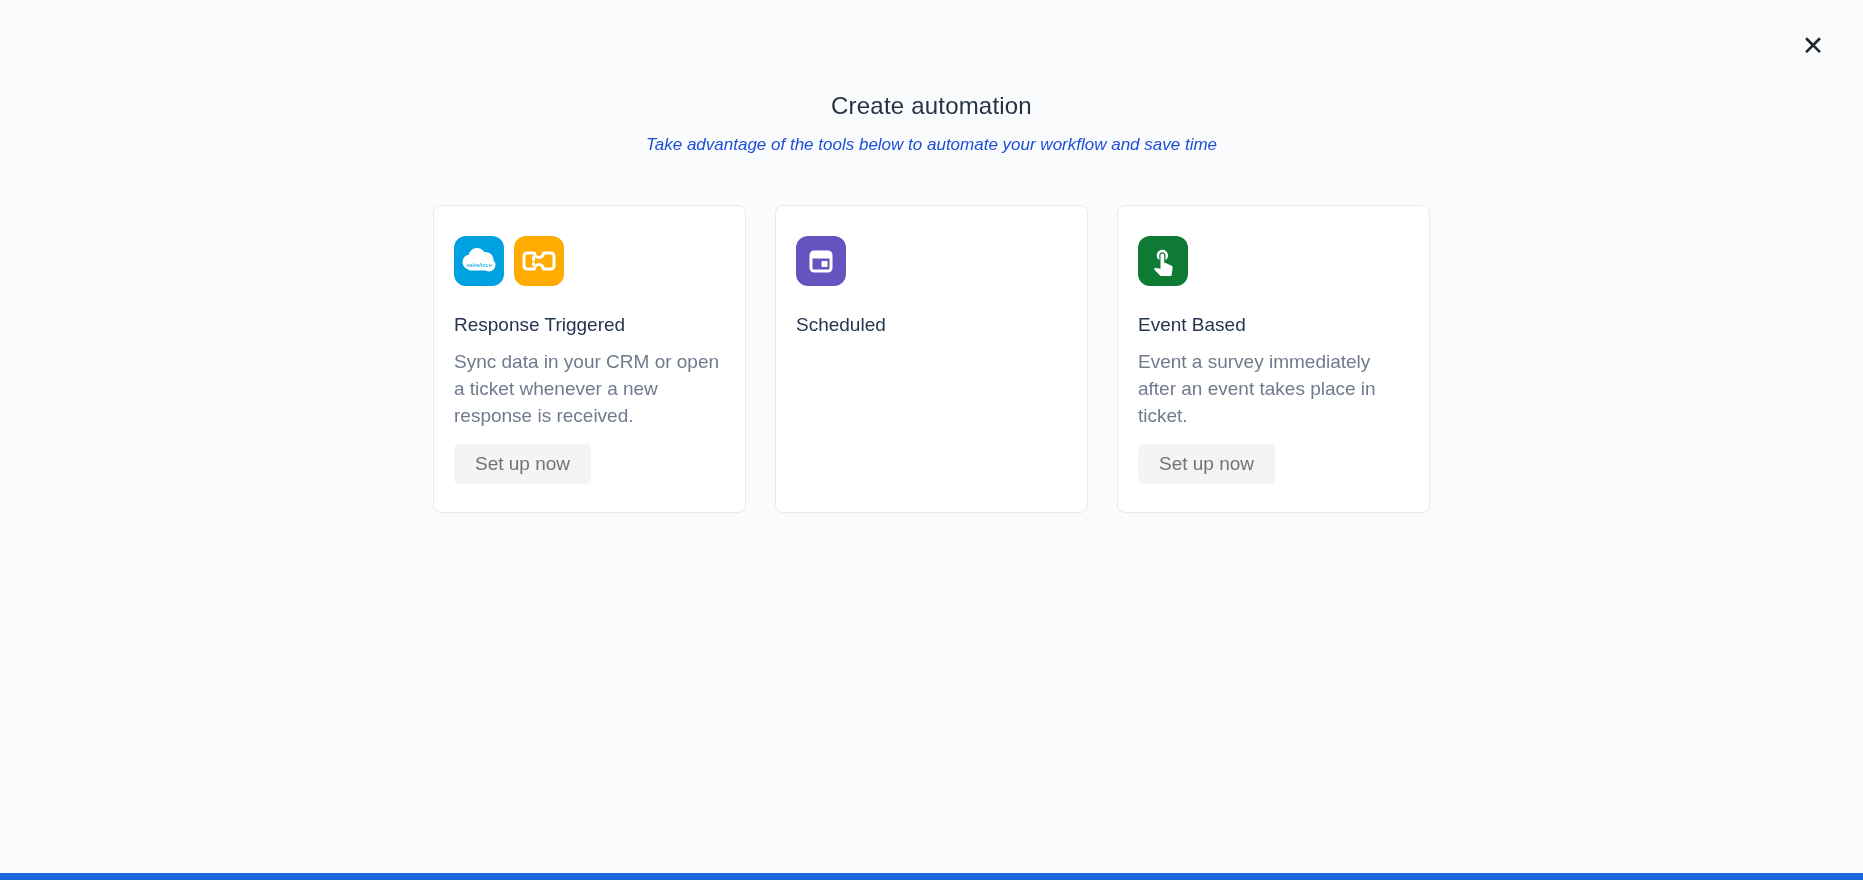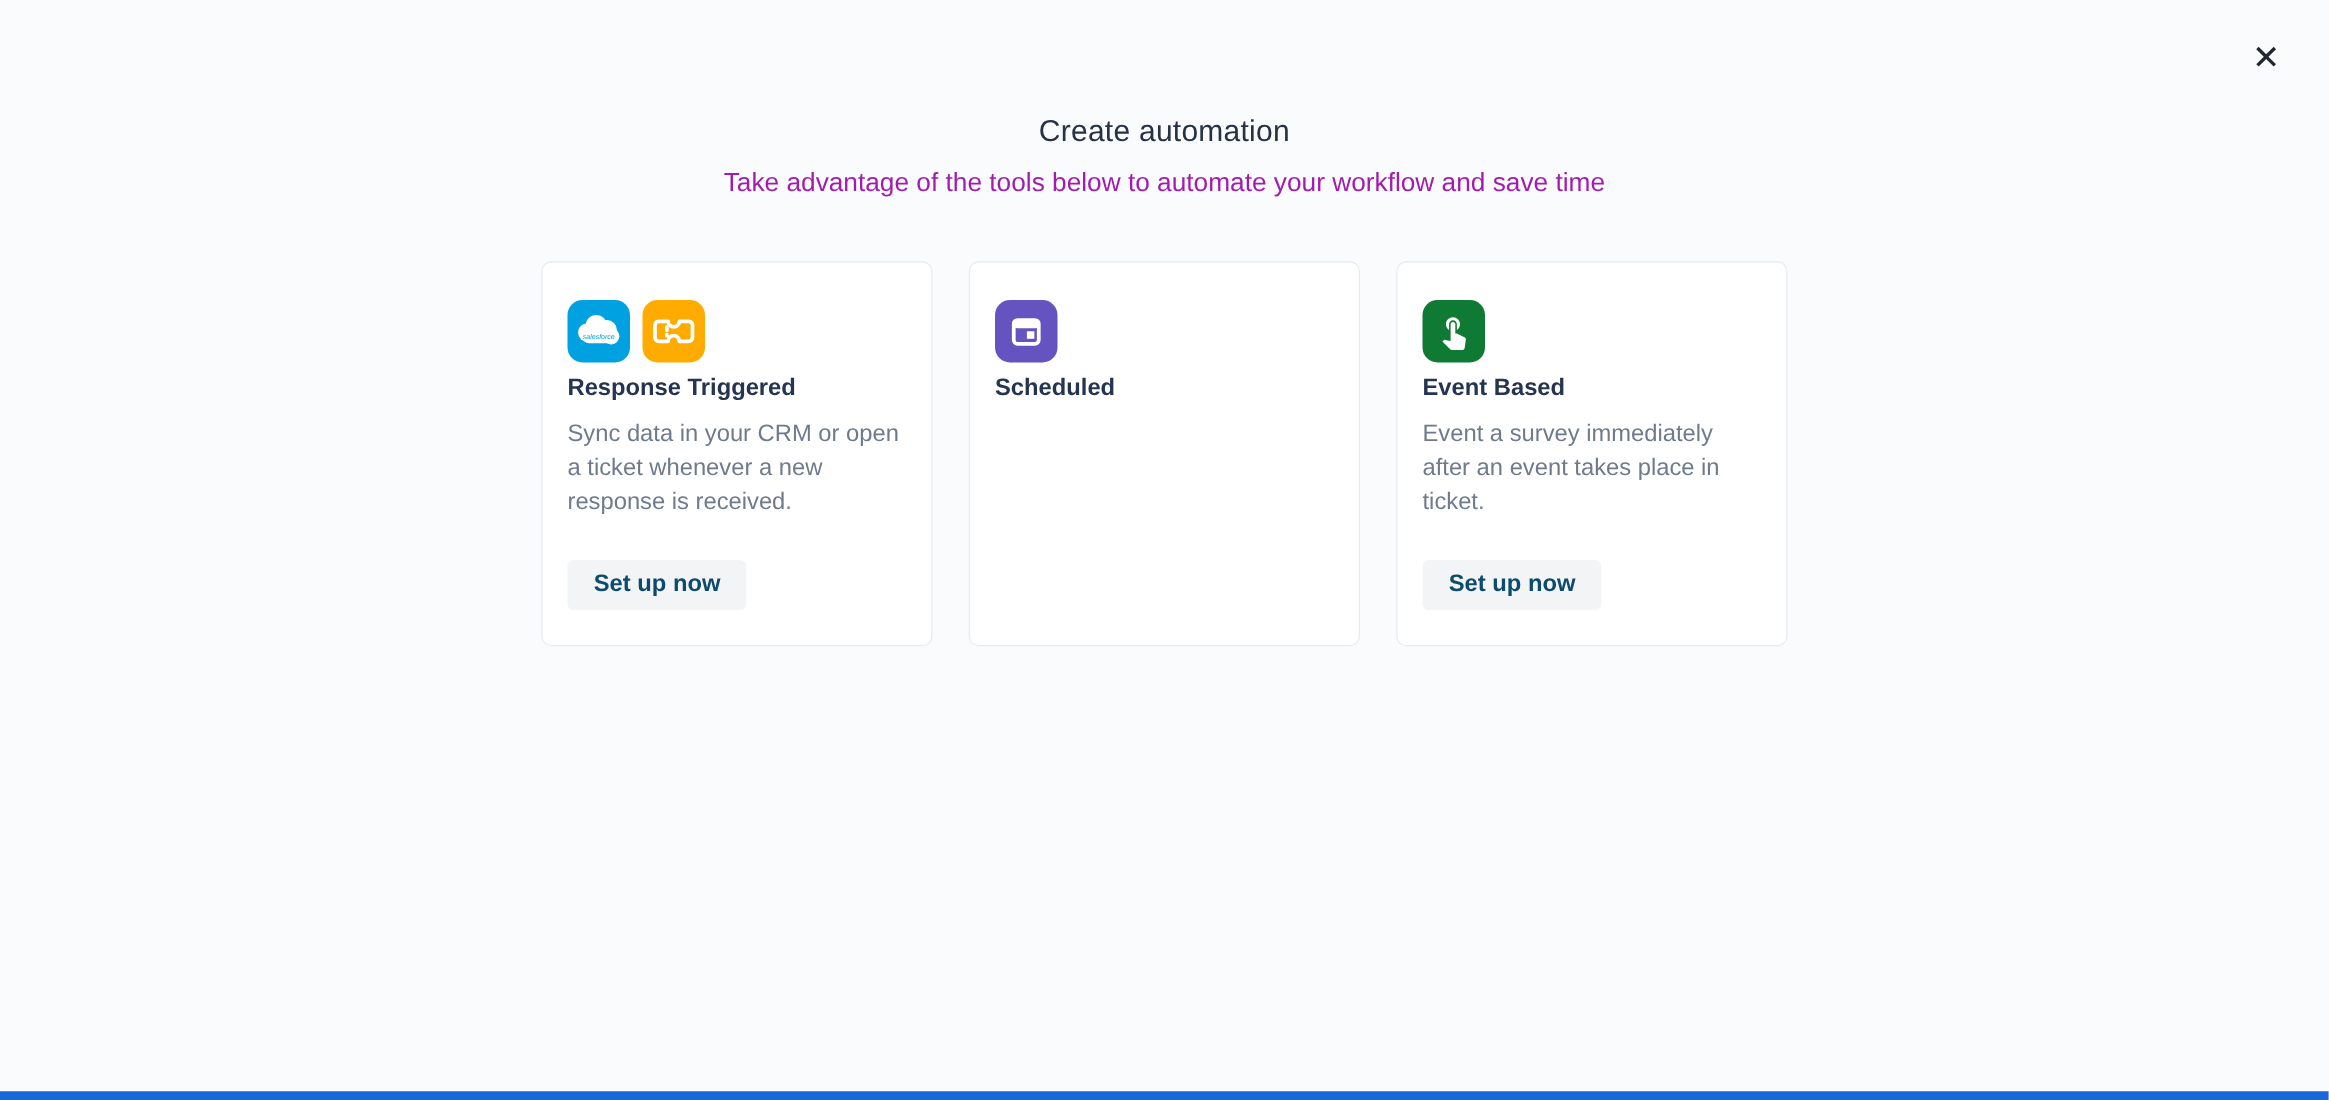--- a/index.html
+++ b/index.html
@@ -27,22 +27,23 @@
   }
   .header { padding-top: 92px; text-align: center; }
   .page-title {
     font-size: 24px;
     font-weight: 400;
     color: #273345;
     letter-spacing: 0.2px;
   }
   .page-subtitle {
     margin-top: 15px;
-    font-size: 21px;
-    color: #a21caf;
+    font-size: 17px;
+    color: #1d4ed8;
+    font-style: italic;
   }
   .cards {
     margin-top: 50px;
     display: flex;
     justify-content: center;
     gap: 29px;
   }
   .card {
     width: 313px;
     height: 308px;
@@ -58,42 +59,42 @@
   .icon-row { display: flex; gap: 10px; }
   .icon-tile {
     width: 50px;
     height: 50px;
     border-radius: 12px;
     display: flex;
     align-items: center;
     justify-content: center;
   }
   .card-title {
-    margin-top: 10px;
+    margin-top: 28px;
     font-size: 19px;
-    font-weight: 700;
+    font-weight: 400;
     color: #253450;
   }
   .card-desc {
     margin-top: 12px;
     font-size: 19px;
     line-height: 27px;
     color: #6F7B8D;
     width: 271px;
   }
   .card-btn {
     margin-top: auto;
     height: 40px;
     padding: 0 21px;
     border: none;
     border-radius: 5px;
     background: #F3F4F6;
-    color: #0c4a6e;
+    color: #737373;
     font-size: 19px;
-    font-weight: 700;
+    font-weight: 400;
     font-family: inherit;
     cursor: pointer;
   }
   .bottom-bar {
     position: absolute;
     left: 0;
     bottom: 0;
     width: 100%;
     height: 7px;
   }

